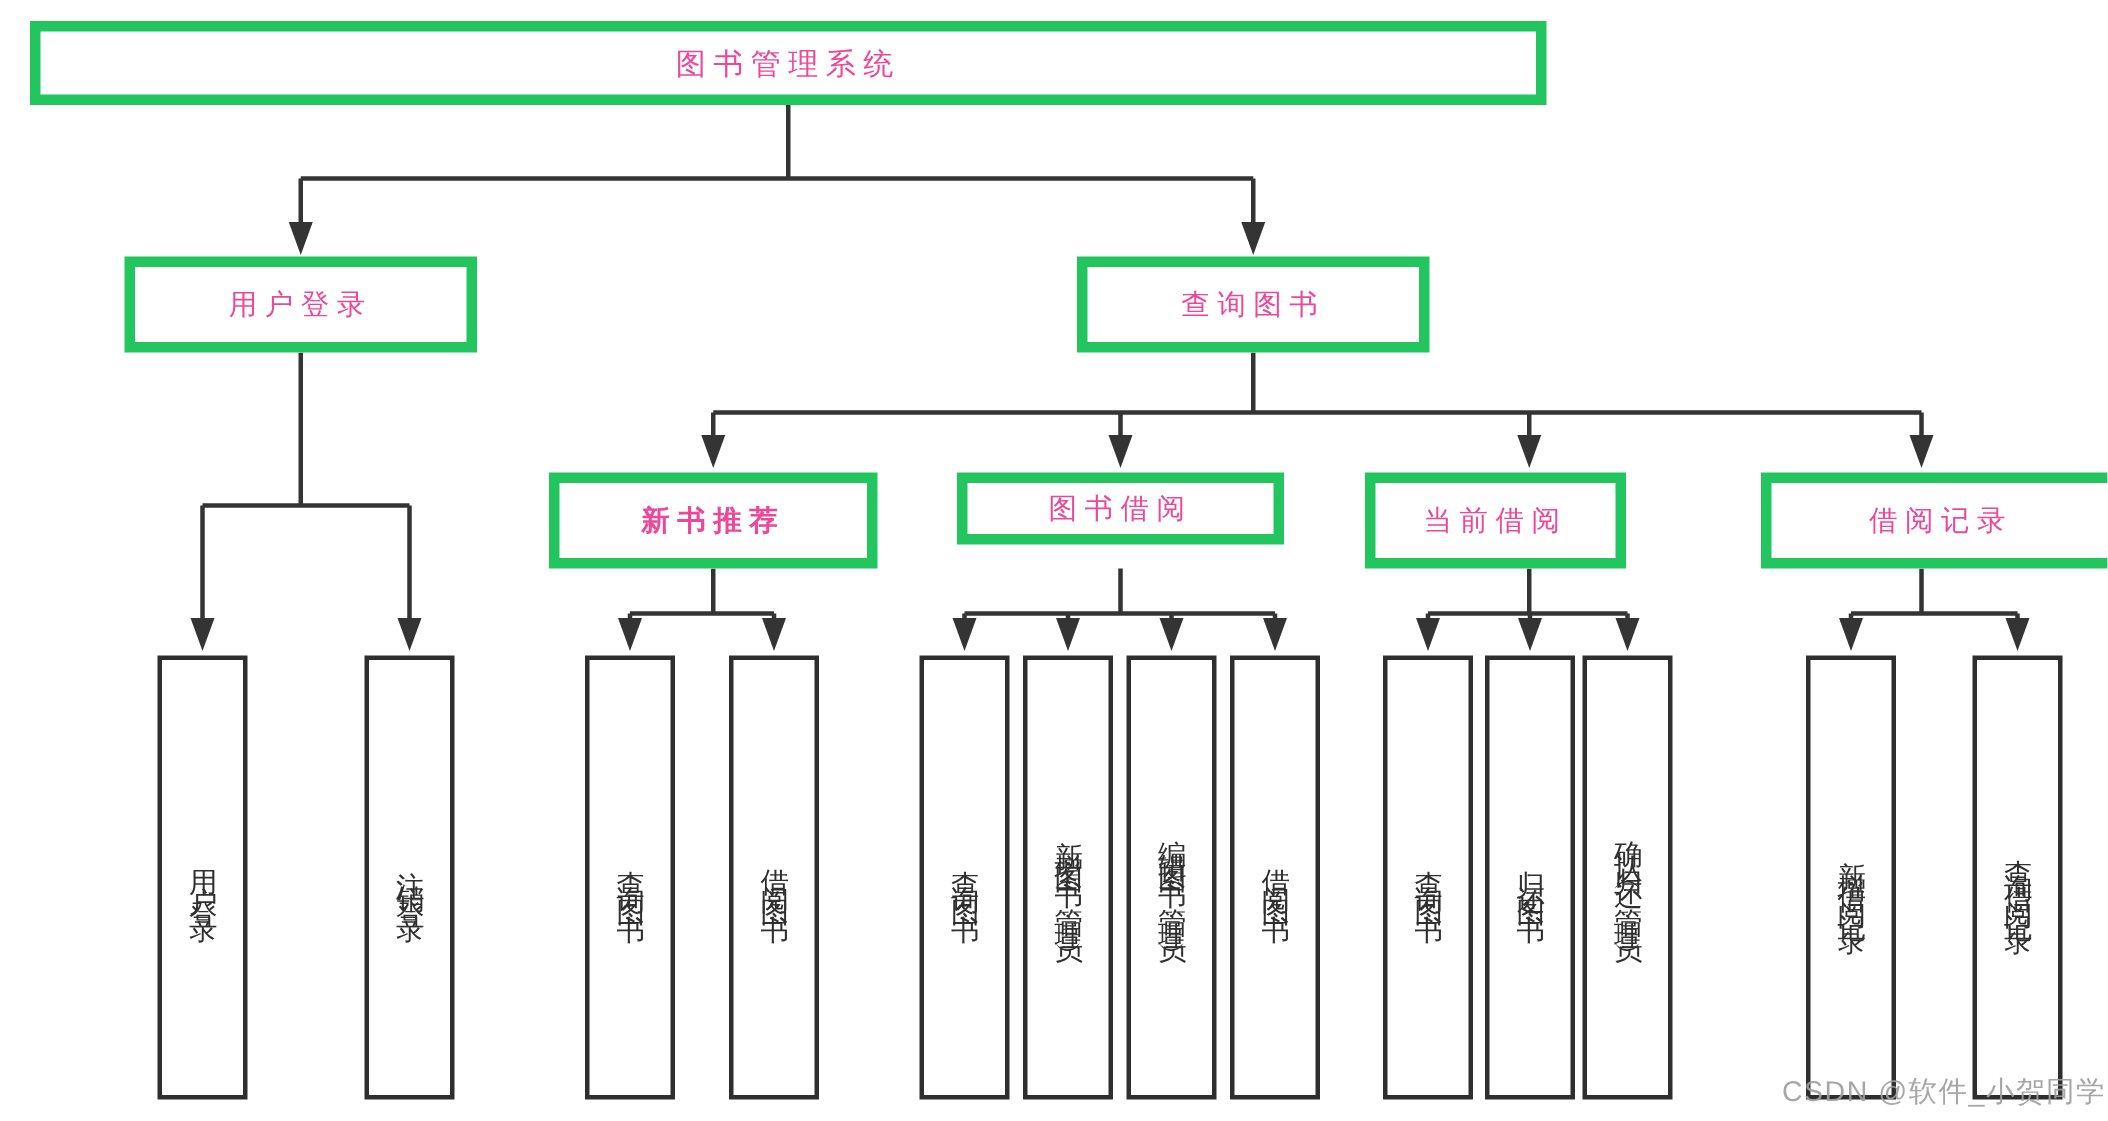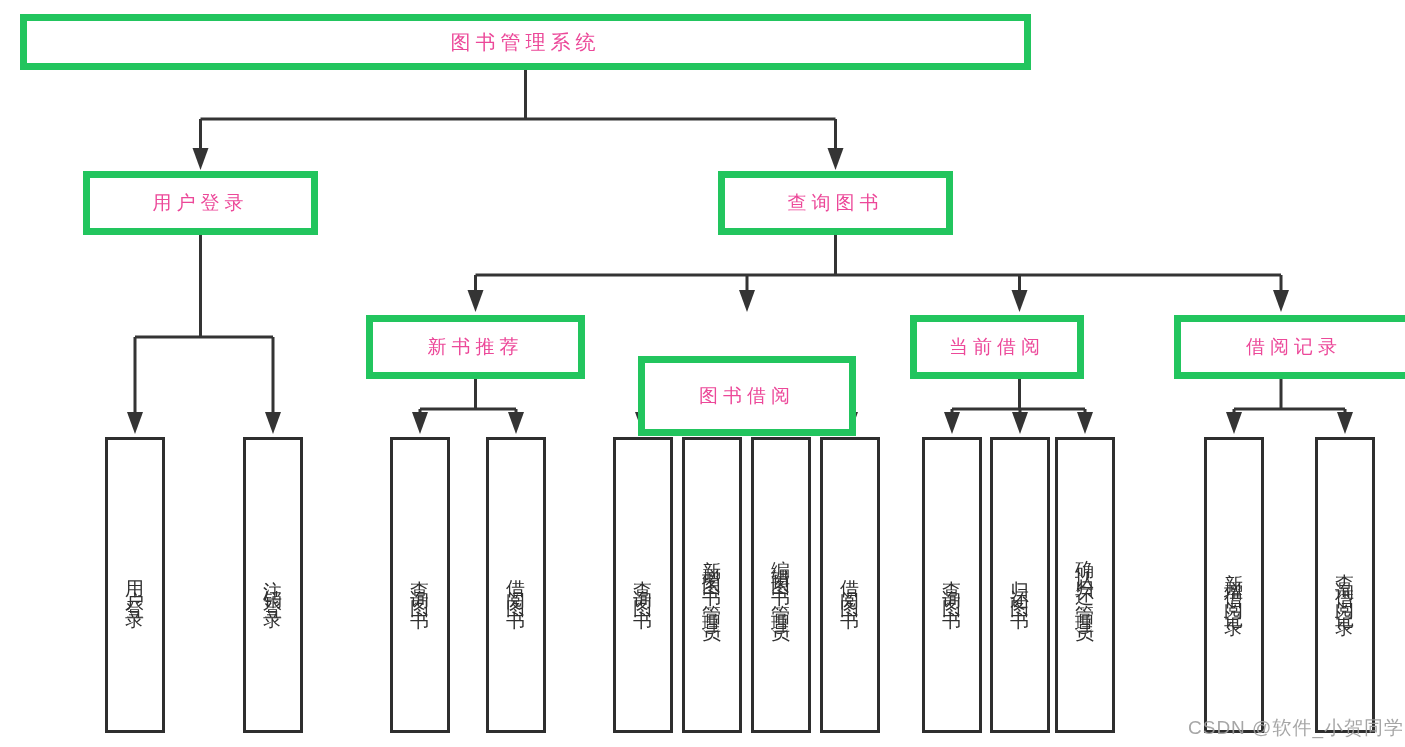--- a/index.html
+++ b/index.html
@@ -141,24 +141,24 @@
     <span>图书管理系统</span>
   </div>
 
   <div class="hbox" style="left:83px; top:171px; width:235px; height:64px;">
     <span>用户登录</span>
   </div>
   <div class="hbox" style="left:718px; top:171px; width:235px; height:64px;">
     <span>查询图书</span>
   </div>
 
-  <div class="hbox" style="left:366px; top:315px; width:219px; height:64px;">
+  <div class="hbox" style="left:366px; top:315px; width:219px; height:64px;font-weight:bold;">
     <span>新书推荐</span>
   </div>
-  <div class="hbox" style="left:638px; top:315px; width:218px; height:80px;margin-top:41px;">
+  <div class="hbox" style="left:638px; top:315px; width:218px; height:48px;">
     <span>图书借阅</span>
   </div>
   <div class="hbox" style="left:910px; top:315px; width:174px; height:64px;">
     <span>当前借阅</span>
   </div>
   <div class="hbox" style="left:1174px; top:315px; width:240px; height:64px;">
     <span>借阅记录</span>
   </div>
 
   <div class="vbox" style="left:105px;">

